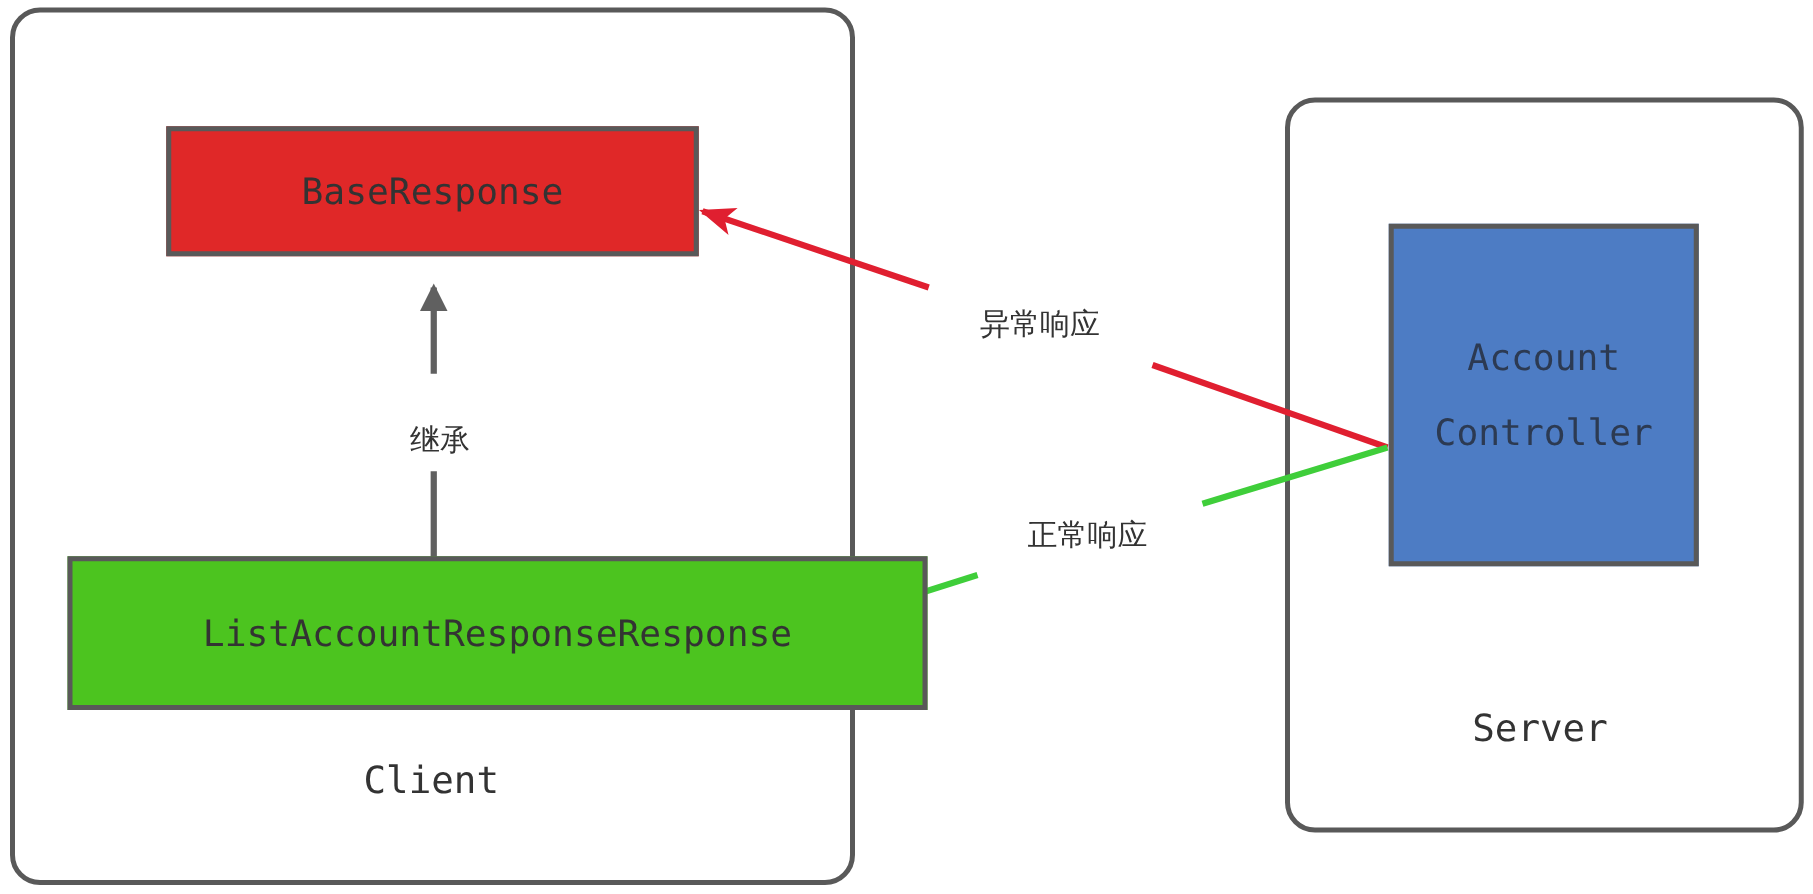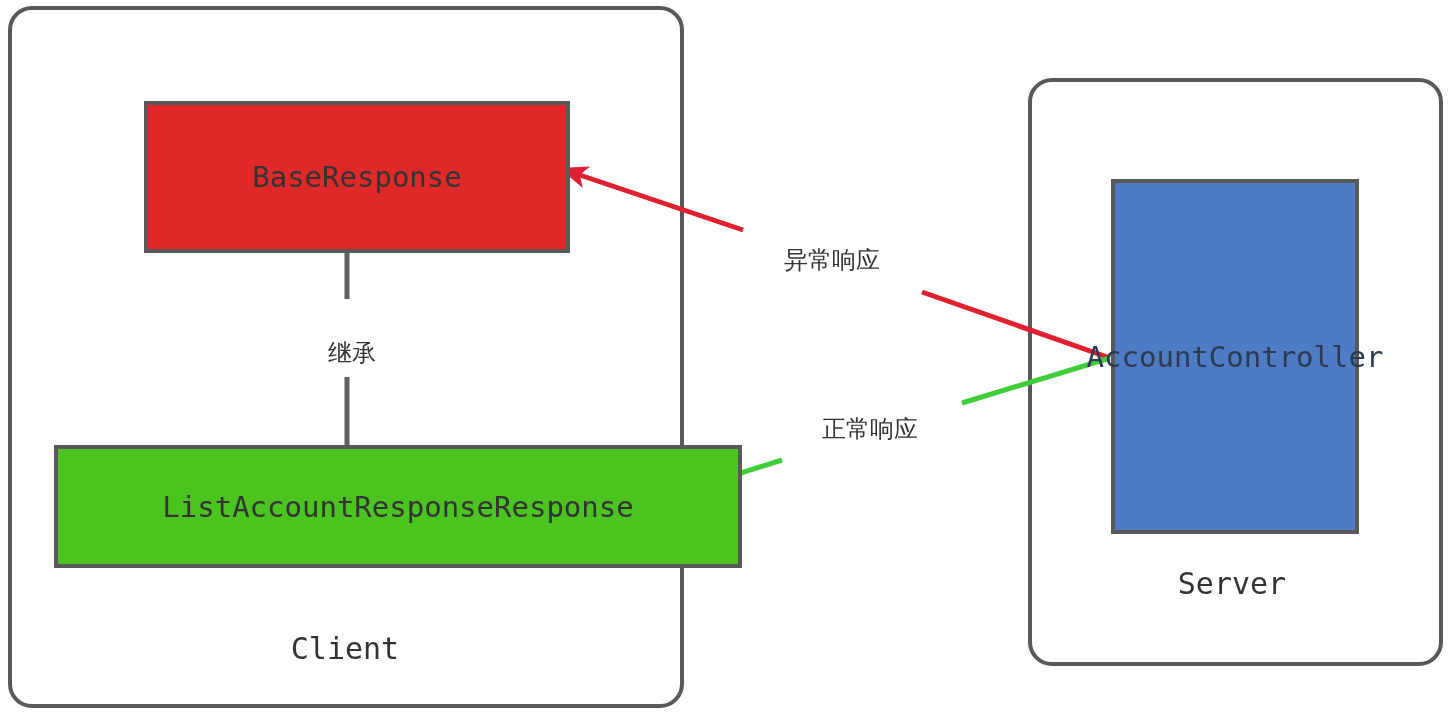--- a/index.html
+++ b/index.html
@@ -35,37 +35,38 @@
     border: 4px solid var(--border_gray);
     box-sizing: border-box;
     display: flex;
     align-items: center;
     justify-content: center;
     font-family: "DejaVu Sans Mono", "Liberation Mono", monospace;
     font-size: 29px;
     color: var(--text_dark);
     text-align: center;
   }
-  .base-box { left: 144px; top: 101px; width: 426px; height: 152px; background: var(--box_red); }
+  .base-box { left: 133px; top: 101px; width: 426px; height: 104px; background: var(--box_red); }
   .list-box { left: 54px;  top: 445px; width: 688px; height: 123px; background: var(--box_green); }
   .controller-box {
-    left: 1111px; top: 179px; width: 248px; height: 355px;
+    left: 1111px; top: 179px; width: 248px; height: 274px;
     background: var(--box_blue);
+    flex-direction: column;
     color: var(--blue_box_text);
     line-height: 60px;
   }
   .frame-label {
     position: absolute;
     font-family: "DejaVu Sans Mono", "Liberation Mono", monospace;
     font-size: 30px;
     color: var(--text_dark);
     text-align: center;
     width: 220px;
   }
-  .client-label { left: 235px; top: 631px; }
+  .client-label { left: 235px; top: 607px; }
   .server-label { left: 1122px; top: 566px; }
   .cjk-label {
     position: absolute;
     font-family: "Liberation Serif", "DejaVu Serif", serif;
     font-size: 24px;
     color: var(--text_dark);
     text-align: center;
     line-height: 36px;
     white-space: nowrap;
   }

